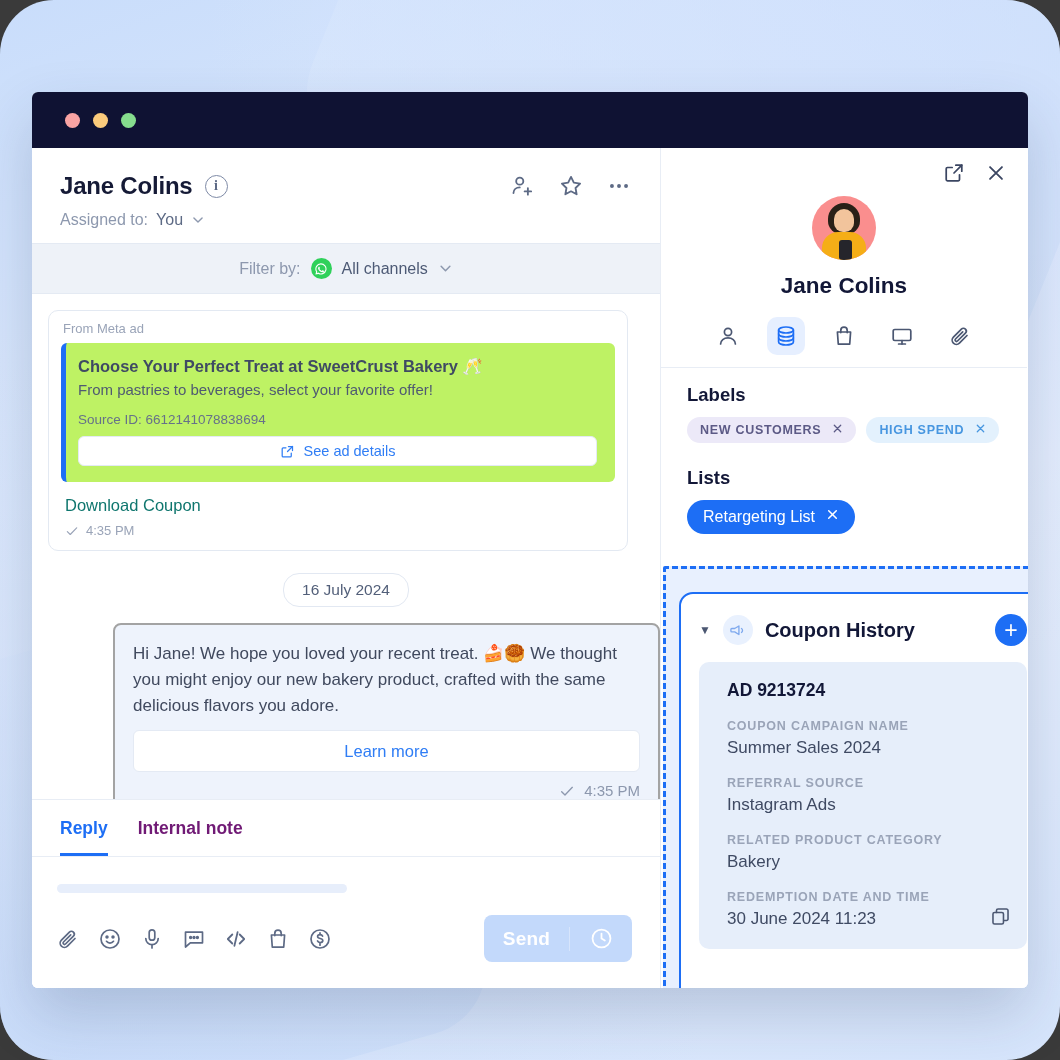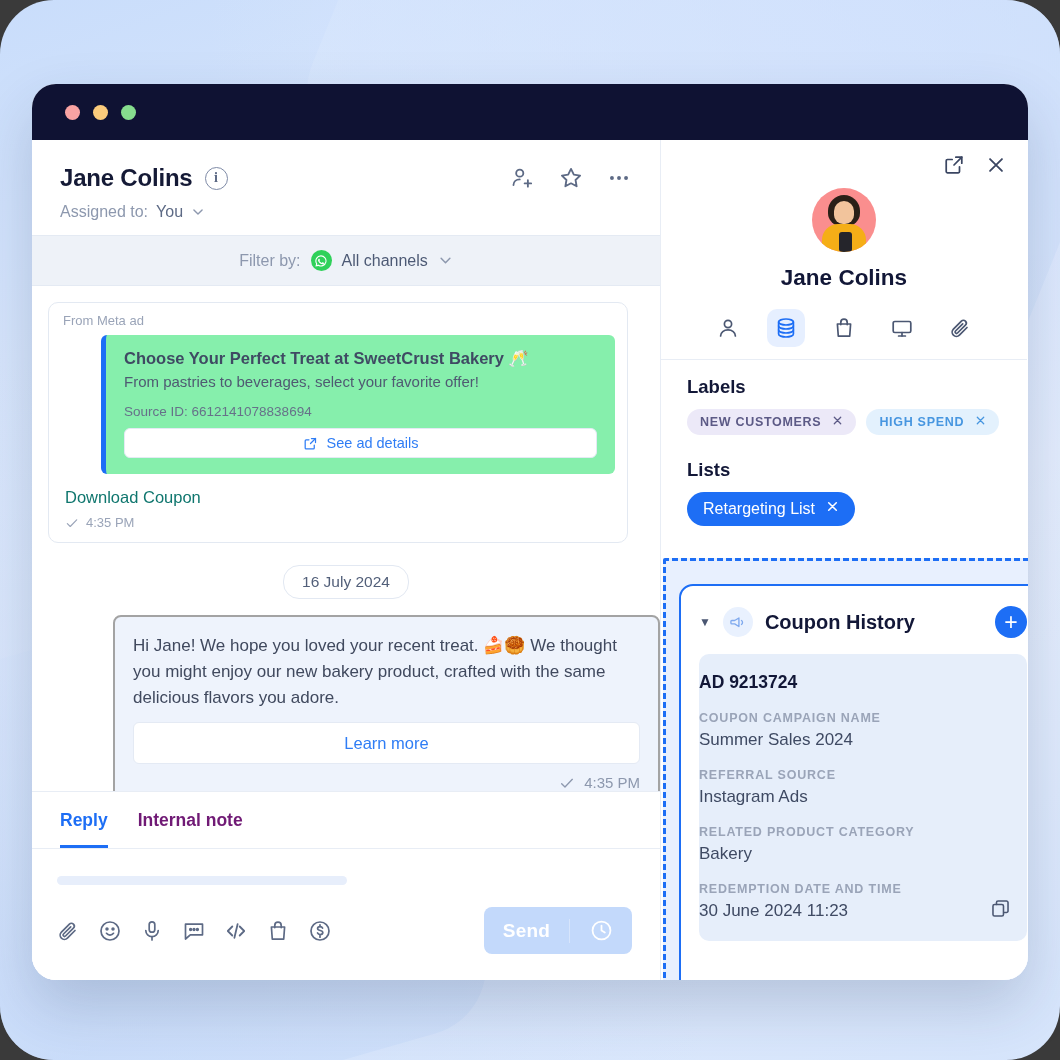--- a/index.html
+++ b/index.html
@@ -33,22 +33,22 @@
     left: -250px; top: 640px;
     background: linear-gradient(20deg, #bed5f8, #dbe8fd);
     transform: rotate(-16deg);
     border-radius: 70px;
     opacity: .5;
   }
 
   
   #window {
     position: absolute;
-    left: 32px; top: 84px; width: 996px; height: 896px;
-    border-radius: 24px;
+    left: 32px; top: 92px; width: 996px; height: 896px;
+    border-radius: 6px;
     background: #ffffff;
     overflow: hidden;
     box-shadow: 0 26px 60px rgba(30,50,90,.20);
   }
   #titlebar {
     height: 56px; background: #0f1233;
     display: flex; align-items: center; padding-left: 33px; gap: 13px;
   }
   .dot { width: 15px; height: 15px; border-radius: 50%; }
   .dot.red { background: #f9a3a3; }
@@ -89,23 +89,22 @@
   #thread { flex: 1; padding: 16px 0 0 0; overflow: hidden; position: relative; }
 
   
   .ad-card {
     margin: 0 0 0 16px; width: 580px;
     border: 1px solid #e3e9f2; border-radius: 10px; background: #fff;
     padding: 10px 12px 10px 12px;
   }
   .ad-from { font-size: 13px; color: #9aa4b8; margin-bottom: 7px; padding-left: 2px; }
   .ad-inner {
-    background: #86efac; border-radius: 6px; border-left: 5px solid #1d6ef5;
-    padding: 14px 18px 16px 18px;
-    margin-left: 40px;
+    background: #bef264; border-radius: 6px; border-left: 5px solid #1d6ef5;
+    padding: 14px 18px 16px 12px;
   }
   .ad-title { font-size: 16.5px; font-weight: bold; color: #3f4a63; margin-bottom: 5px; }
   .ad-sub { font-size: 15px; color: #4f5a72; }
   .ad-src { font-size: 13.5px; color: #667189; margin: 14px 0 9px 0; }
   .ad-btn {
     background: #fff; border: 1px solid #e4eaf4; border-radius: 6px;
     height: 30px; display: flex; align-items: center; justify-content: center; gap: 9px;
     color: #2f7df5; font-size: 14.5px;
   }
   .ad-foot { font-size: 16.5px; color: #0f766e; margin: 14px 0 0 4px; }
@@ -193,21 +192,21 @@
     padding: 20px 18px 0 18px;
   }
   .cc-head { display: flex; align-items: center; gap: 12px; }
   .cc-caret { color: #4b5772; font-size: 12px; }
   .cc-icon { width: 30px; height: 30px; border-radius: 50%; background: #e9f1fe;
              display: flex; align-items: center; justify-content: center; color: #7fa9ee; }
   .cc-title { font-size: 20px; font-weight: bold; color: #121737; }
   .cc-add { margin-left: auto; width: 32px; height: 32px; border-radius: 50%; background: #1d6ef5;
             color: #fff; display: flex; align-items: center; justify-content: center;
             font-size: 23px; line-height: 1; }
-  .cc-body { margin-top: 16px; background: #e6eefa; border-radius: 10px; padding: 18px 16px 20px 0; }
+  .cc-body { margin-top: 16px; background: #e6eefa; border-radius: 10px; padding: 18px 16px 20px 28px; }
   .cc-ad { font-size: 17.5px; font-weight: bold; color: #121737; }
   .fld { margin-top: 18px; }
   .fld .k { font-size: 12.5px; font-weight: bold; letter-spacing: .8px; color: #9aa4b8; }
   .fld .v { font-size: 17px; color: #3f4a63; margin-top: 5px; }
   .fld.with-copy { display: flex; align-items: flex-end; }
   .fld.with-copy .copy { margin-left: auto; color: #4b5772; padding-bottom: 2px; }
 
   svg { display: block; }
 </style>
 </head>

